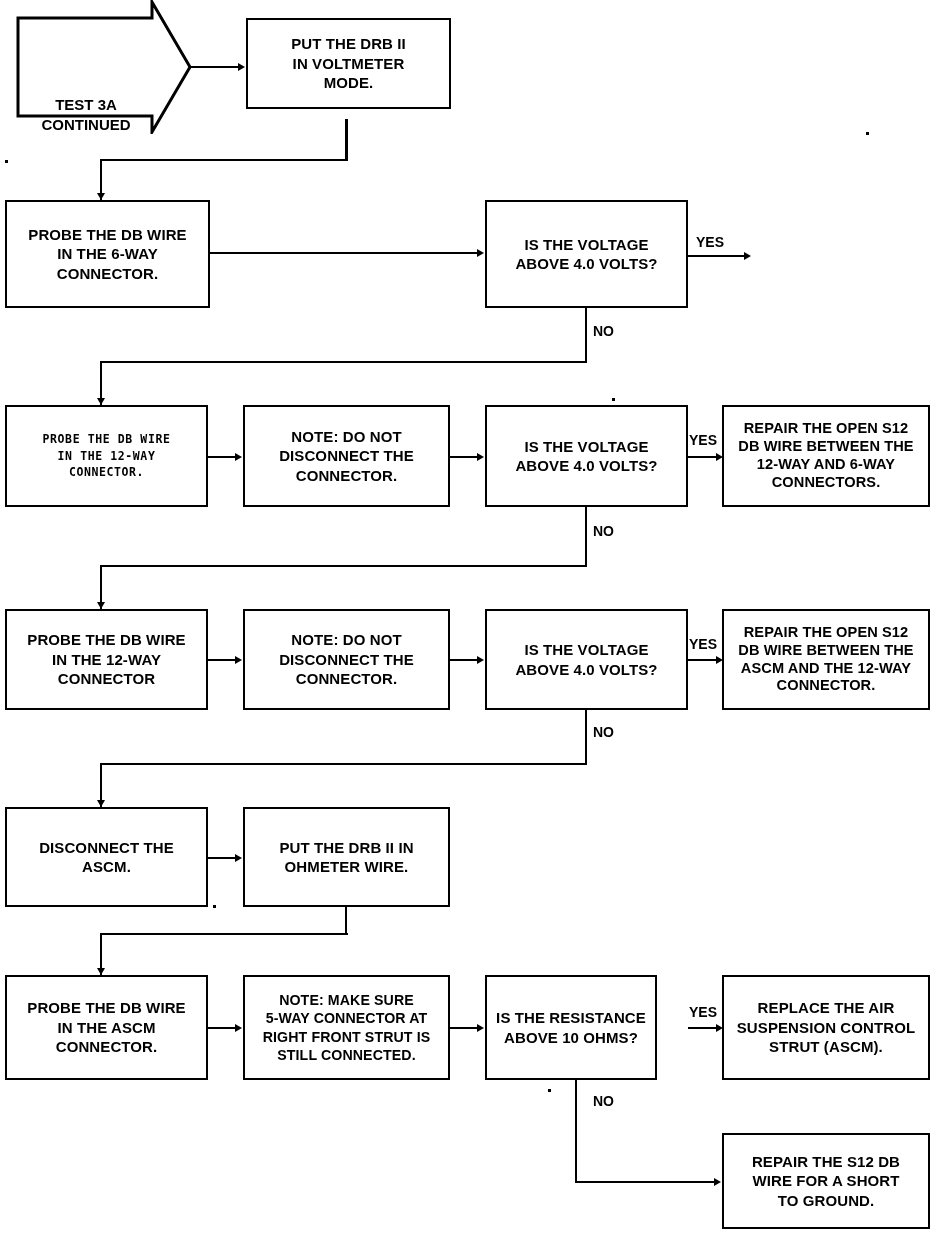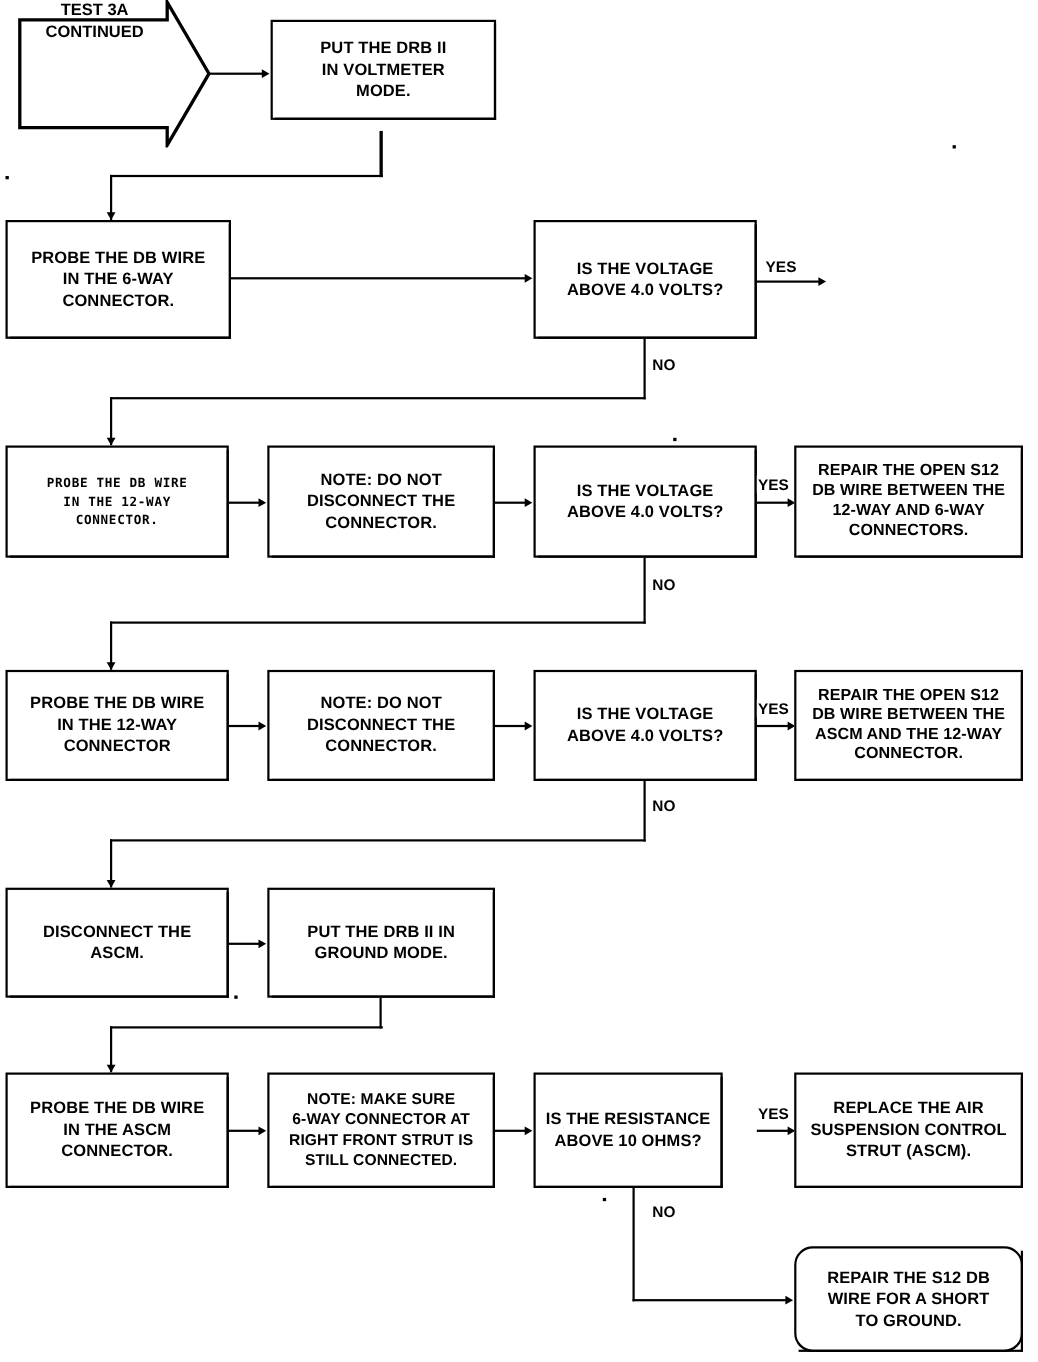--- a/index.html
+++ b/index.html
@@ -66,21 +66,21 @@
   .arrownode {
     position: absolute;
     z-index: 3;
   }
   .arrownode svg { display: block; }
   .arrownode .alabel {
     position: absolute;
     top: 0;
     left: 0;
     display: flex;
-    align-items: flex-start;
+    align-items: flex-end;
     justify-content: center;
     text-align: center;
     font-weight: bold;
     font-size: 15px;
     line-height: 1.30;
     color: #000;
   }
 
   
   .hline, .vline {
@@ -265,40 +265,40 @@
   <div class="node" style="left:5px; top:807px; width:203px; height:100px;">
     <span class="txt" style="white-space:pre-line;">DISCONNECT THE
 ASCM.</span>
   </div>
 
   <div class="hline" style="left:208px; top:857px; width:28px;"></div>
   <div class="arrowhead right" style="left:235px; top:854px;"></div>
 
   <div class="node" style="left:243px; top:807px; width:207px; height:100px;">
     <span class="txt" style="white-space:pre-line;">PUT THE DRB II IN
-GROUND MODE.</span>
+OHMETER WIRE.</span>
   </div>
 
   <div class="vline" style="left:345px; top:907px; height:28px;"></div>
   <div class="hline" style="left:100px; top:933px; width:248px;"></div>
   <div class="vline" style="left:100px; top:933px; height:42px;"></div>
   <div class="arrowhead down" style="left:97px; top:968px;"></div>
 
   <div class="node" style="left:5px; top:975px; width:203px; height:105px;">
     <span class="txt" style="white-space:pre-line;">PROBE THE DB WIRE
 IN THE ASCM
 CONNECTOR.</span>
   </div>
 
   <div class="hline" style="left:208px; top:1027px; width:28px;"></div>
   <div class="arrowhead right" style="left:235px; top:1024px;"></div>
 
   <div class="node narrowtext" style="left:243px; top:975px; width:207px; height:105px;">
     <span class="txt" style="white-space:pre-line;">NOTE: MAKE SURE
-6-WAY CONNECTOR AT
+5-WAY CONNECTOR AT
 RIGHT FRONT STRUT IS
 STILL CONNECTED.</span>
   </div>
 
   <div class="hline" style="left:450px; top:1027px; width:28px;"></div>
   <div class="arrowhead right" style="left:477px; top:1024px;"></div>
 
   <div class="node" style="left:485px; top:975px; width:172px; height:105px;">
     <span class="txt" style="white-space:pre-line;">IS THE RESISTANCE
 ABOVE 10 OHMS?</span>
@@ -312,21 +312,21 @@
     <span class="txt" style="white-space:pre-line;">REPLACE THE AIR
 SUSPENSION CONTROL
 STRUT (ASCM).</span>
   </div>
 
   <div class="edgelabel" style="left:592px; top:1093px;">NO</div>
   <div class="vline" style="left:575px; top:1080px; height:103px;"></div>
   <div class="hline" style="left:575px; top:1181px; width:140px;"></div>
   <div class="arrowhead right" style="left:714px; top:1178px;"></div>
 
-  <div class="node" style="left:722px; top:1133px; width:208px; height:96px;border-radius:17px;">
+  <div class="node" style="left:722px; top:1133px; width:208px; height:96px;">
     <span class="txt" style="white-space:pre-line;">REPAIR THE S12 DB
 WIRE FOR A SHORT
 TO GROUND.</span>
   </div>
 
   <div class="speck" style="left:5px;  top:160px;"></div>
   <div class="speck" style="left:36px; top:98px;"></div>
   <div class="speck" style="left:260px;top:487px;"></div>
   <div class="speck" style="left:612px;top:398px;"></div>
   <div class="speck" style="left:158px;top:700px;"></div>

